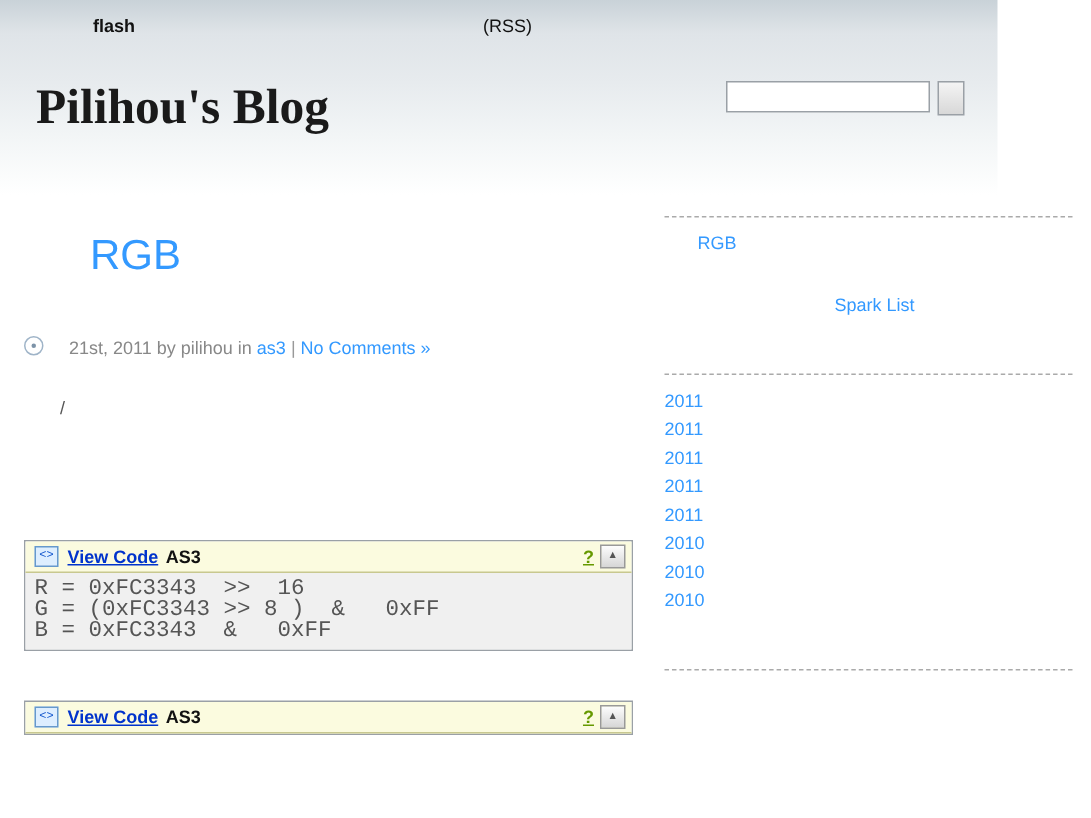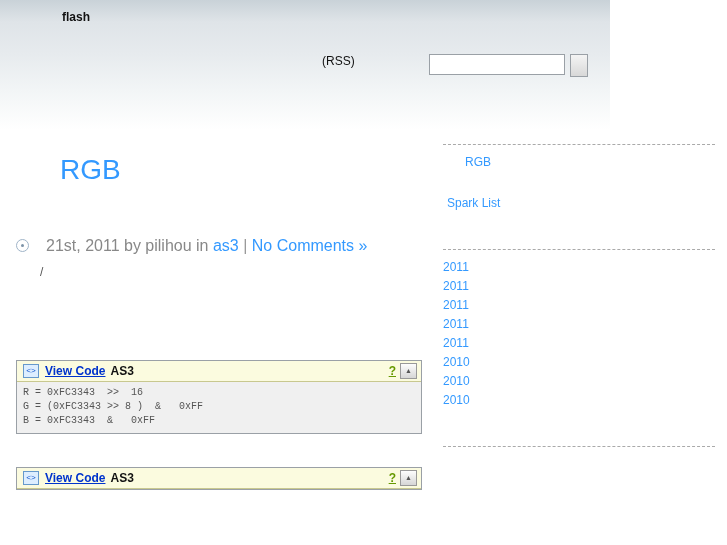--- a/index.html
+++ b/index.html
@@ -13,42 +13,42 @@
     font-family: "Liberation Sans", sans-serif;
     font-size: 13px;
     color: #333333;
     overflow: hidden;
     position: relative;
   }
 
   
   #header {
     position: relative;
-    width: 610px;
+    width: 665px;
     height: 132px;
     background: linear-gradient(to bottom, #c9d2d8 0px, #dfe4e8 22px, #e7ebee 55px, #f2f5f6 90px, #ffffff 130px);
   }
   #topnav {
     position: absolute;
     top: 9px;
     left: 0;
     width: 727px;
     height: 18px;
   }
   .topnav-item {
     position: absolute;
     font-size: 12px;
     font-weight: bold;
     color: #111111;
     text-decoration: none;
     white-space: nowrap;
     line-height: 16px;
   }
   .topnav-item.n0 { left: 62px; }
-  .topnav-item.n1 { left: 322px; font-weight: normal; margin-top: 44px; }
+  .topnav-item.n1 { left: 322px; font-weight: normal; }
 
   #blog-title {
     position: absolute;
     left: 24px;
     top: 53px;
     margin: 0;
     font-family: "Liberation Serif", serif;
     font-size: 33px;
     font-weight: bold;
     color: #1a1a1a;
@@ -113,22 +113,22 @@
     font-size: 28px;
     font-weight: normal;
     color: #3399ff;
     line-height: 32px;
     text-decoration: none;
     white-space: nowrap;
   }
   #post-meta {
     position: absolute;
     left: 16px;
-    top: 106px;
-    font-size: 16px;
+    top: 92px;
+    font-size: 12px;
     color: #888888;
     white-space: nowrap;
     line-height: 16px;
   }
   .clock-icon {
     display: inline-block;
     width: 11px;
     height: 11px;
     border: 1px solid #9fb4c8;
     border-radius: 50%;
@@ -232,21 +232,21 @@
     font-size: 7px;
     color: #555555;
     line-height: 13px;
     text-align: center;
     cursor: pointer;
   }
   .code-area {
     background: #f0f0f0;
     padding: 4px 6px 5px 6px;
     font-family: "Liberation Mono", monospace;
-    font-size: 10px;
+    font-size: 15px;
     color: #555555;
     line-height: 14px;
     white-space: pre;
     overflow: hidden;
   }
 
   
   .side-sep {
     border: 0;
     border-top: 1px dashed #aaaaaa;
@@ -264,35 +264,36 @@
     font-size: 12px;
     white-space: nowrap;
   }
   .side-list a {
     color: #3399ff;
     text-decoration: none;
     font-size: 12px;
   }
   .indent-1 { padding-left: 22px; }
   .indent-2 { padding-left: 8px; }
-  .indent-3 { padding-left: 4px; }
+  .indent-3 { padding-left: 4px; text-align: center; }
   .spacer-14 { height: 14px; }
   .spacer-8 { height: 8px; }
   .inline-gap { display: inline-block; width: 42px; }
 </style>
 </head>
 <body>
 
 <div id="header">
 
   <div id="topnav">
     <a class="topnav-item n0" href="#">flash</a>
     <a class="topnav-item n1" href="#">(RSS)</a>
   </div>
 
+  <h1 id="blog-title">Pilihou's Blog</h1>
 
   <div id="search-form">
     <input id="search-input" type="text" placeholder="" style="">
     <button id="search-submit"></button>
   </div>
 
 </div>
 
 <div id="wrap">
 

